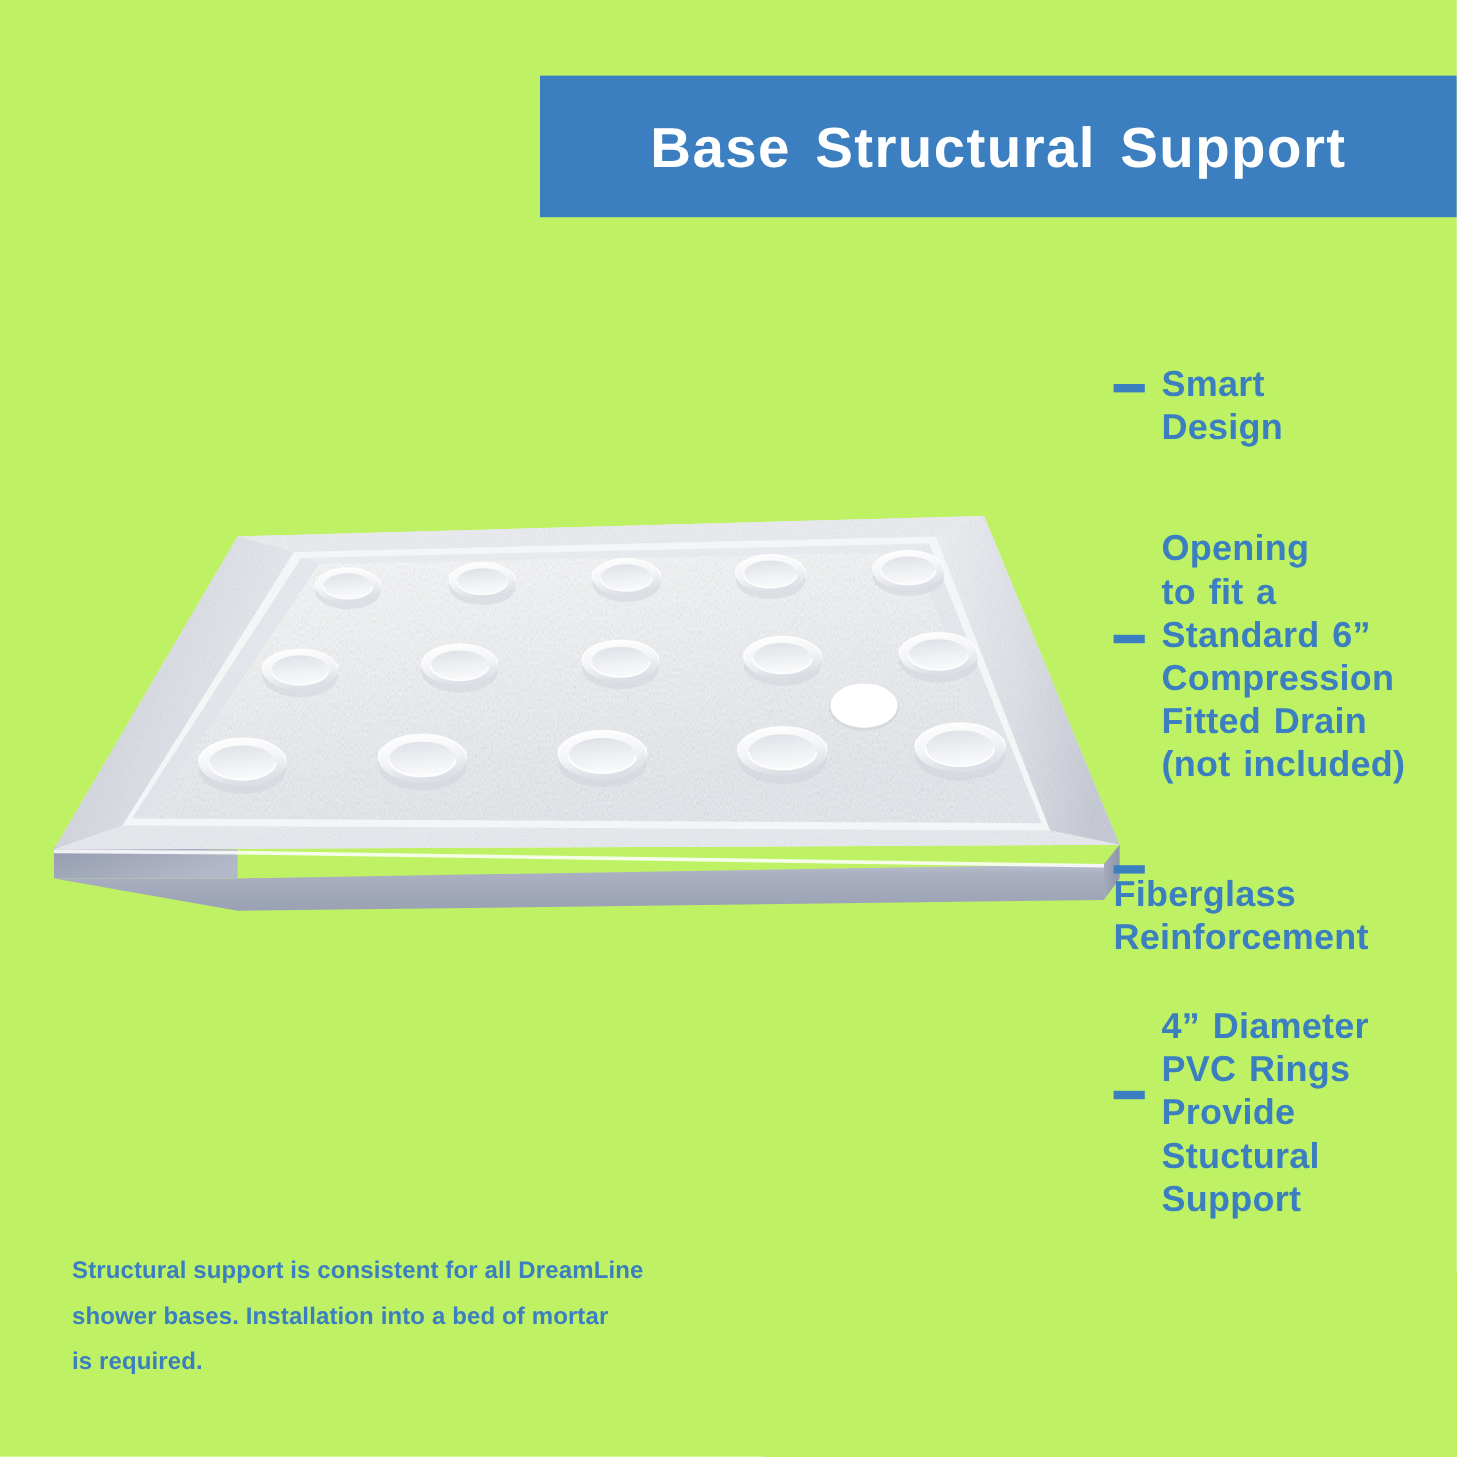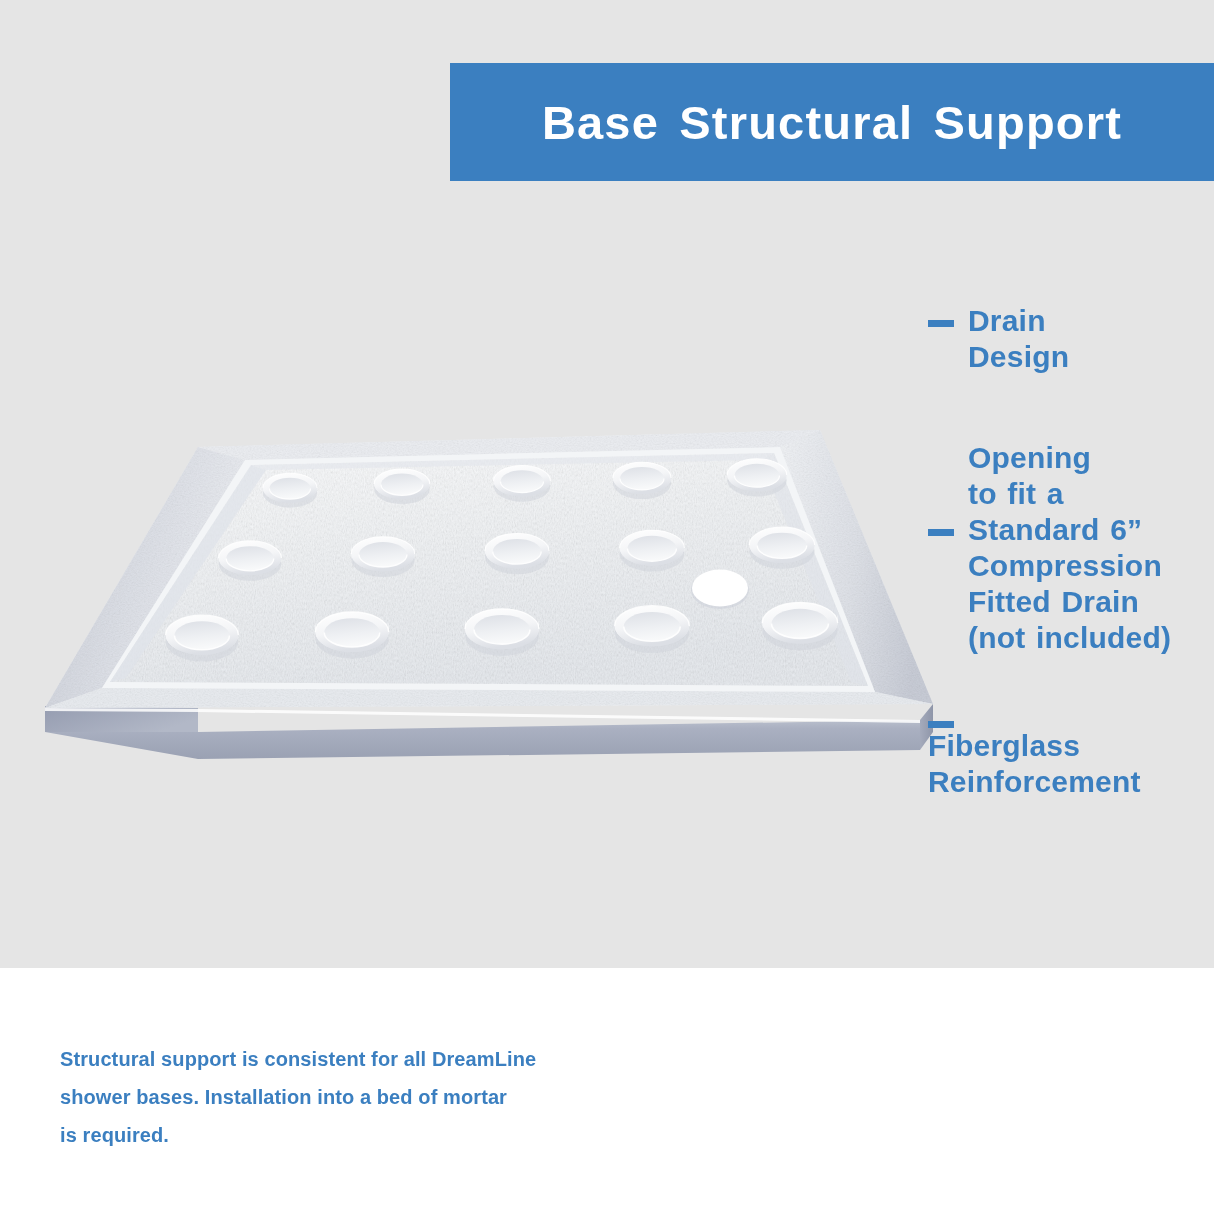--- a/index.html
+++ b/index.html
@@ -9,22 +9,22 @@
     height: 1214px;
     background: #ffffff;
     font-family: "Liberation Sans", sans-serif;
     overflow: hidden;
     position: relative;
   }
 
   #page {
     position: relative;
     width: 1214px;
-    height: 968px;
-    background: #e5e5e5;
+    height: 1214px;
+    background: #bef264;
   }
 
   
   .title-banner {
     position: absolute;
     left: 450px;
     top: 63px;
     width: 764px;
     height: 118px;
     background: #3b7fc0;
@@ -257,38 +257,46 @@
         <use href="#pvcRing" transform="translate(322,212) scale(1.11)"></use>
         <use href="#pvcRing" transform="translate(472,209) scale(1.12)"></use>
         <use href="#pvcRing" transform="translate(622,206) scale(1.13)"></use>
         <use href="#pvcRing" transform="translate(770,203) scale(1.14)"></use>
       </g>
     </svg>
   </div>
 
   <div class="callout" id="callout-smart">
     <span class="dash"></span>
-    <span class="lines">Drain
+    <span class="lines">Smart
 Design</span>
   </div>
 
   <div class="callout" id="callout-opening">
     <span class="dash"></span>
     <span class="lines">Opening
 to fit a
 Standard 6”
 Compression
 Fitted Drain
 (not included)</span>
   </div>
 
   <div class="callout" id="callout-fiberglass">
     <span class="dash"></span>
     <span class="lines">Fiberglass
 Reinforcement</span>
   </div>
 
+  <div class="callout" id="callout-pvc">
+    <span class="dash"></span>
+    <span class="lines">4” Diameter
+PVC Rings
+Provide
+Stuctural
+Support</span>
+  </div>
 
   <div class="footer-note">Structural support is consistent for all DreamLine
 shower bases. Installation into a bed of mortar
 is required.</div>
 
 </div>
 
 </body></html>

